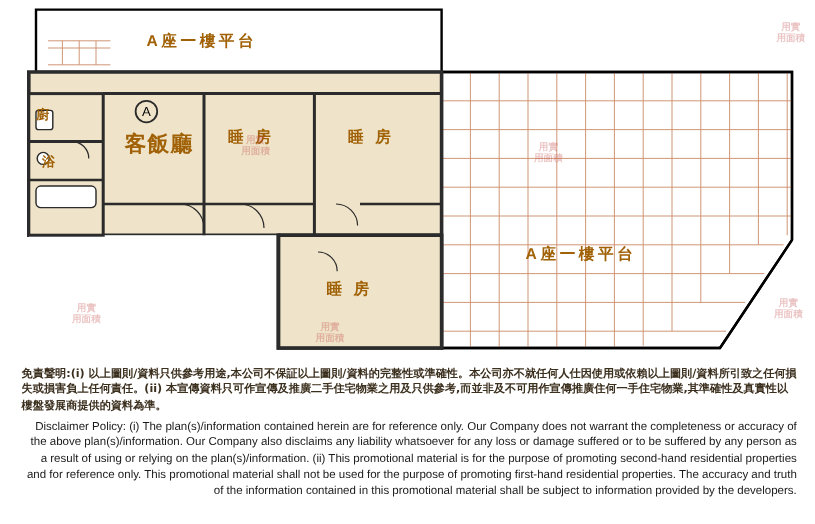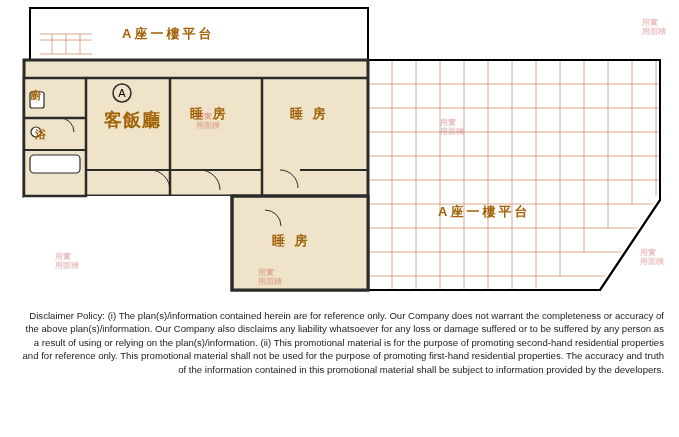--- a/index.html
+++ b/index.html
@@ -54,20 +54,21 @@
 
   
   .wm{
     position:absolute;
     color:rgba(190,60,60,0.30);
     font-size:8px;
     font-weight:bold;
     font-family:"DejaVu Sans", sans-serif;
     letter-spacing:0px;
     line-height:9px;
+    text-align:center;
     width:34px;
     pointer-events:none;
   }
   .wm b{display:block;}
 </style>
 </head>
 <body>
 
 <div id="plan">
   <svg width="679" height="300" viewBox="0 0 679 300" xmlns="http://www.w3.org/2000/svg">
@@ -204,14 +205,15 @@
       <b>用實</b>
       <b>用面積</b>
     </div>
   <div class="wm" style="left:640px;top:248px;">
       <b>用實</b>
       <b>用面積</b>
     </div>
 </div>
 
 <div id="disclaimer">
+  <div class="zh">免責聲明:(i) 以上圖則/資料只供參考用途,本公司不保証以上圖則/資料的完整性或準確性。本公司亦不就任何人仕因使用或依賴以上圖則/資料所引致之任何損失或損害負上任何責任。(ii) 本宣傳資料只可作宣傳及推廣二手住宅物業之用及只供參考,而並非及不可用作宣傳推廣住何一手住宅物業,其準確性及真實性以樓盤發展商提供的資料為準。</div>
   <div class="en">Disclaimer Policy: (i) The plan(s)/information contained herein are for reference only. Our Company does not warrant the completeness or accuracy of the above plan(s)/information. Our Company also disclaims any liability whatsoever for any loss or damage suffered or to be suffered by any person as a result of using or relying on the plan(s)/information. (ii) This promotional material is for the purpose of promoting second-hand residential properties and for reference only. This promotional material shall not be used for the purpose of promoting first-hand residential properties. The accuracy and truth of the information contained in this promotional material shall be subject to information provided by the developers.</div>
 </div>
 
 </body></html>

